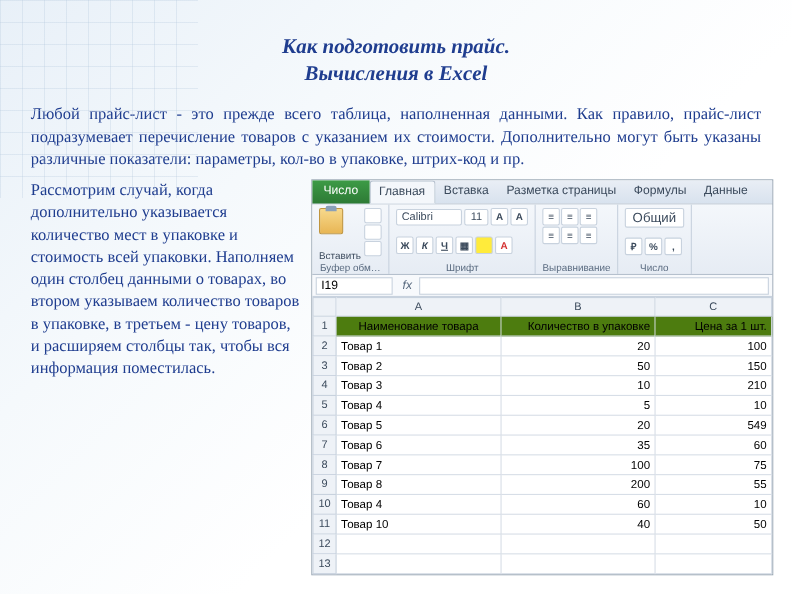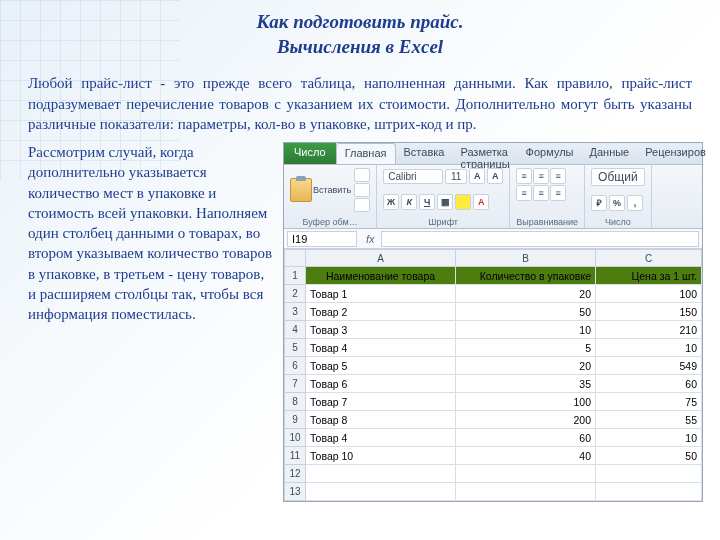--- a/index.html
+++ b/index.html
@@ -22,20 +22,21 @@
     pointer-events: none;
   }
   .title-block {
     text-align: center;
     padding-top: 10px;
     color: #1f3d8f;
     font-style: italic;
     font-weight: bold;
     font-size: 19px;
     line-height: 1.3;
+    margin-top: 21px;
   }
   .intro {
     padding: 14px 28px 8px 28px;
     color: #1f3d8f;
     font-size: 15px;
     line-height: 1.35;
     text-align: justify;
   }
   .lower {
     display: flex;
@@ -94,23 +95,23 @@
     flex-direction: column;
     justify-content: space-between;
   }
   .rgroup-label {
     text-align: center;
     color: #5a6b80;
     font-size: 9px;
   }
   .paste-btn {
     display: flex;
-    flex-direction: row;
-    align-items: center;
-    gap: 1px;
+    flex-direction: column;
+    align-items: flex-start;
+    gap: 14px;
   }
   .icon {
     display: inline-block;
   }
   .clipboard-ico { width: 22px; height: 24px; background: linear-gradient(#f7d98c,#e8b655); border:1px solid #c0953e; border-radius:2px; position:relative;}
   .clipboard-ico::before{content:"";position:absolute;top:-3px;left:5px;width:10px;height:5px;background:#8aa0b8;border-radius:2px 2px 0 0;}
   .mini-btns { display:flex; flex-direction:column; gap:1px; margin-left:3px;}
   .mini { width:16px;height:14px;border:1px solid #c8d2de;background:#fff;border-radius:2px;}
   .font-row{display:flex;gap:2px;align-items:flex-end;}
   .font-box{border:1px solid #c8d2de;background:#fff;padding:1px 4px;font-size:10px;border-radius:2px;}
@@ -154,21 +155,20 @@
   <div class="side-text">Рассмотрим случай, когда дополнительно указывается количество мест в упаковке и стоимость всей упаковки. Наполняем один столбец данными о товарах, во втором указываем количество товаров в упаковке, в третьем - цену товаров, и расширяем столбцы так, чтобы вся информация поместилась.</div>
 
   <div class="excel">
     <div class="ribbon-tabs">
       <div class="tab-file">Число</div>
       <div class="tab active">Главная</div>
       <div class="tab">Вставка</div>
       <div class="tab">Разметка страницы</div>
       <div class="tab">Формулы</div>
       <div class="tab">Данные</div>
-      <div class="tab">Рецензиров</div>
     </div>
 
     <div class="ribbon-body">
       <div class="rgroup">
         <div style="display:flex;">
           <div class="paste-btn">
             <span class="icon clipboard-ico"></span>
             <span>Вставить</span>
           </div>
           <div class="mini-btns">

